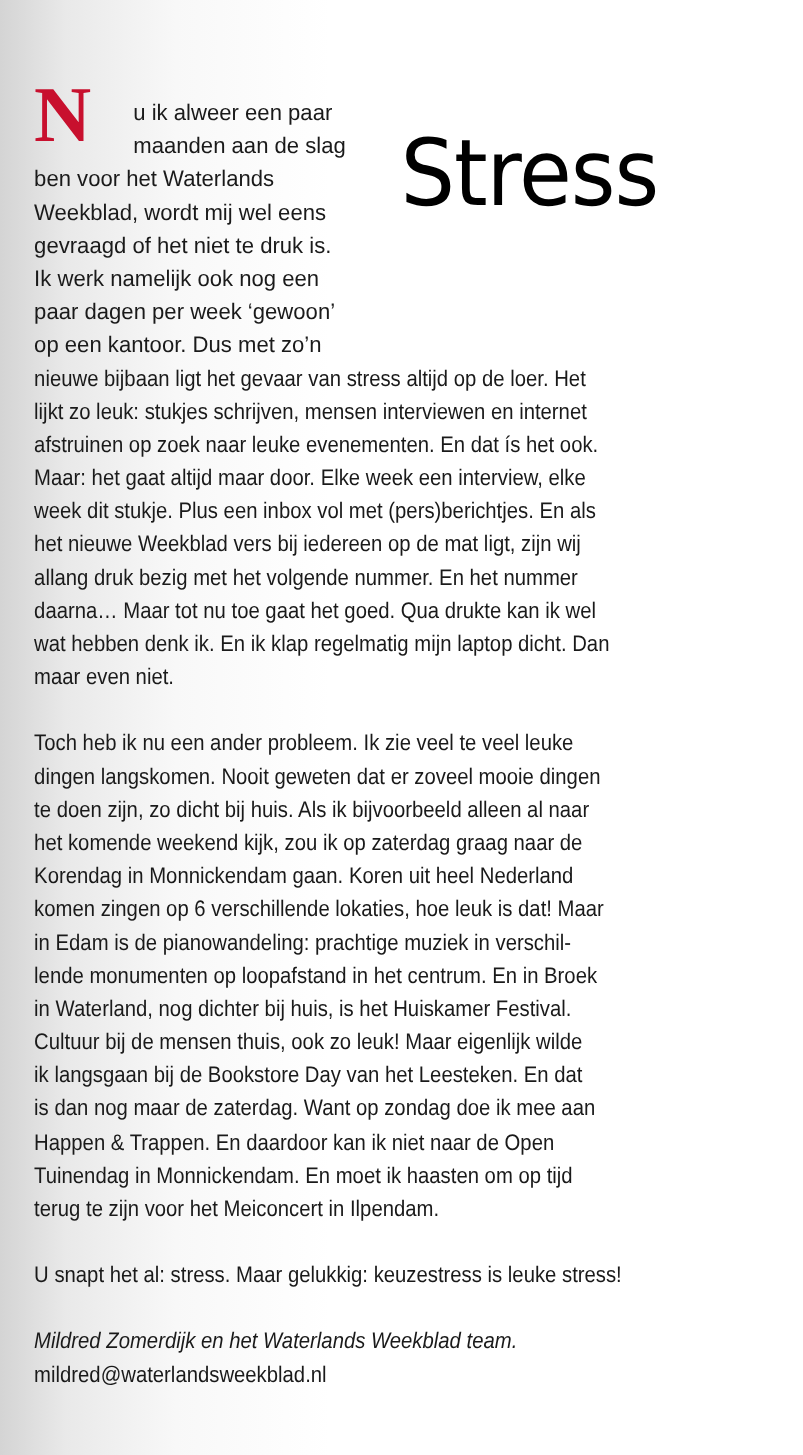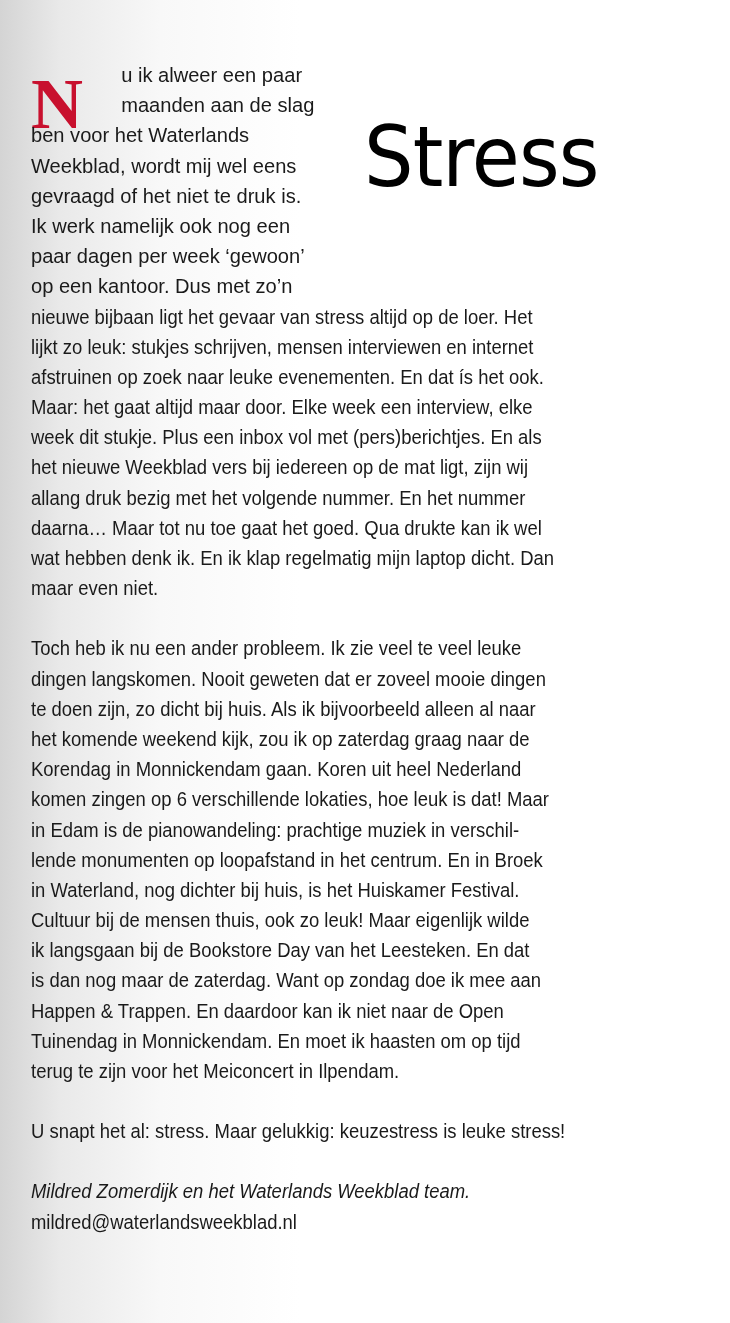--- a/index.html
+++ b/index.html
@@ -9,21 +9,21 @@
     font-family: "Liberation Sans", sans-serif;
     color: #1a1a1a;
   }
   .title {
     position: absolute; left: 364px; top: 102px;
     font-family: "DejaVu Sans", sans-serif;
     font-size: 84px; line-height: 110px; color: #000; letter-spacing: -1px;
     transform: scaleX(0.93); transform-origin: left center;
   }
   .article {
-    position: absolute; left: 31px; top: 60px; width: 680px;
+    position: absolute; left: 31px; top: 88px; width: 680px;
     font-size: 20.5px; line-height: 30.2px;
   }
   .line { white-space: nowrap; transform: scaleX(0.9); transform-origin: left center; height: 30.2px; }
   .line.top { transform: scaleX(0.98); }
   .dropcap {
     position: absolute; left: 31px; top: 76px;
     font-family: "Liberation Serif", serif; font-weight: bold;
     color: #c8102e; font-size: 72px; line-height: 56px; height: 56px;
   }
   .indent { padding-left: 92px; }

